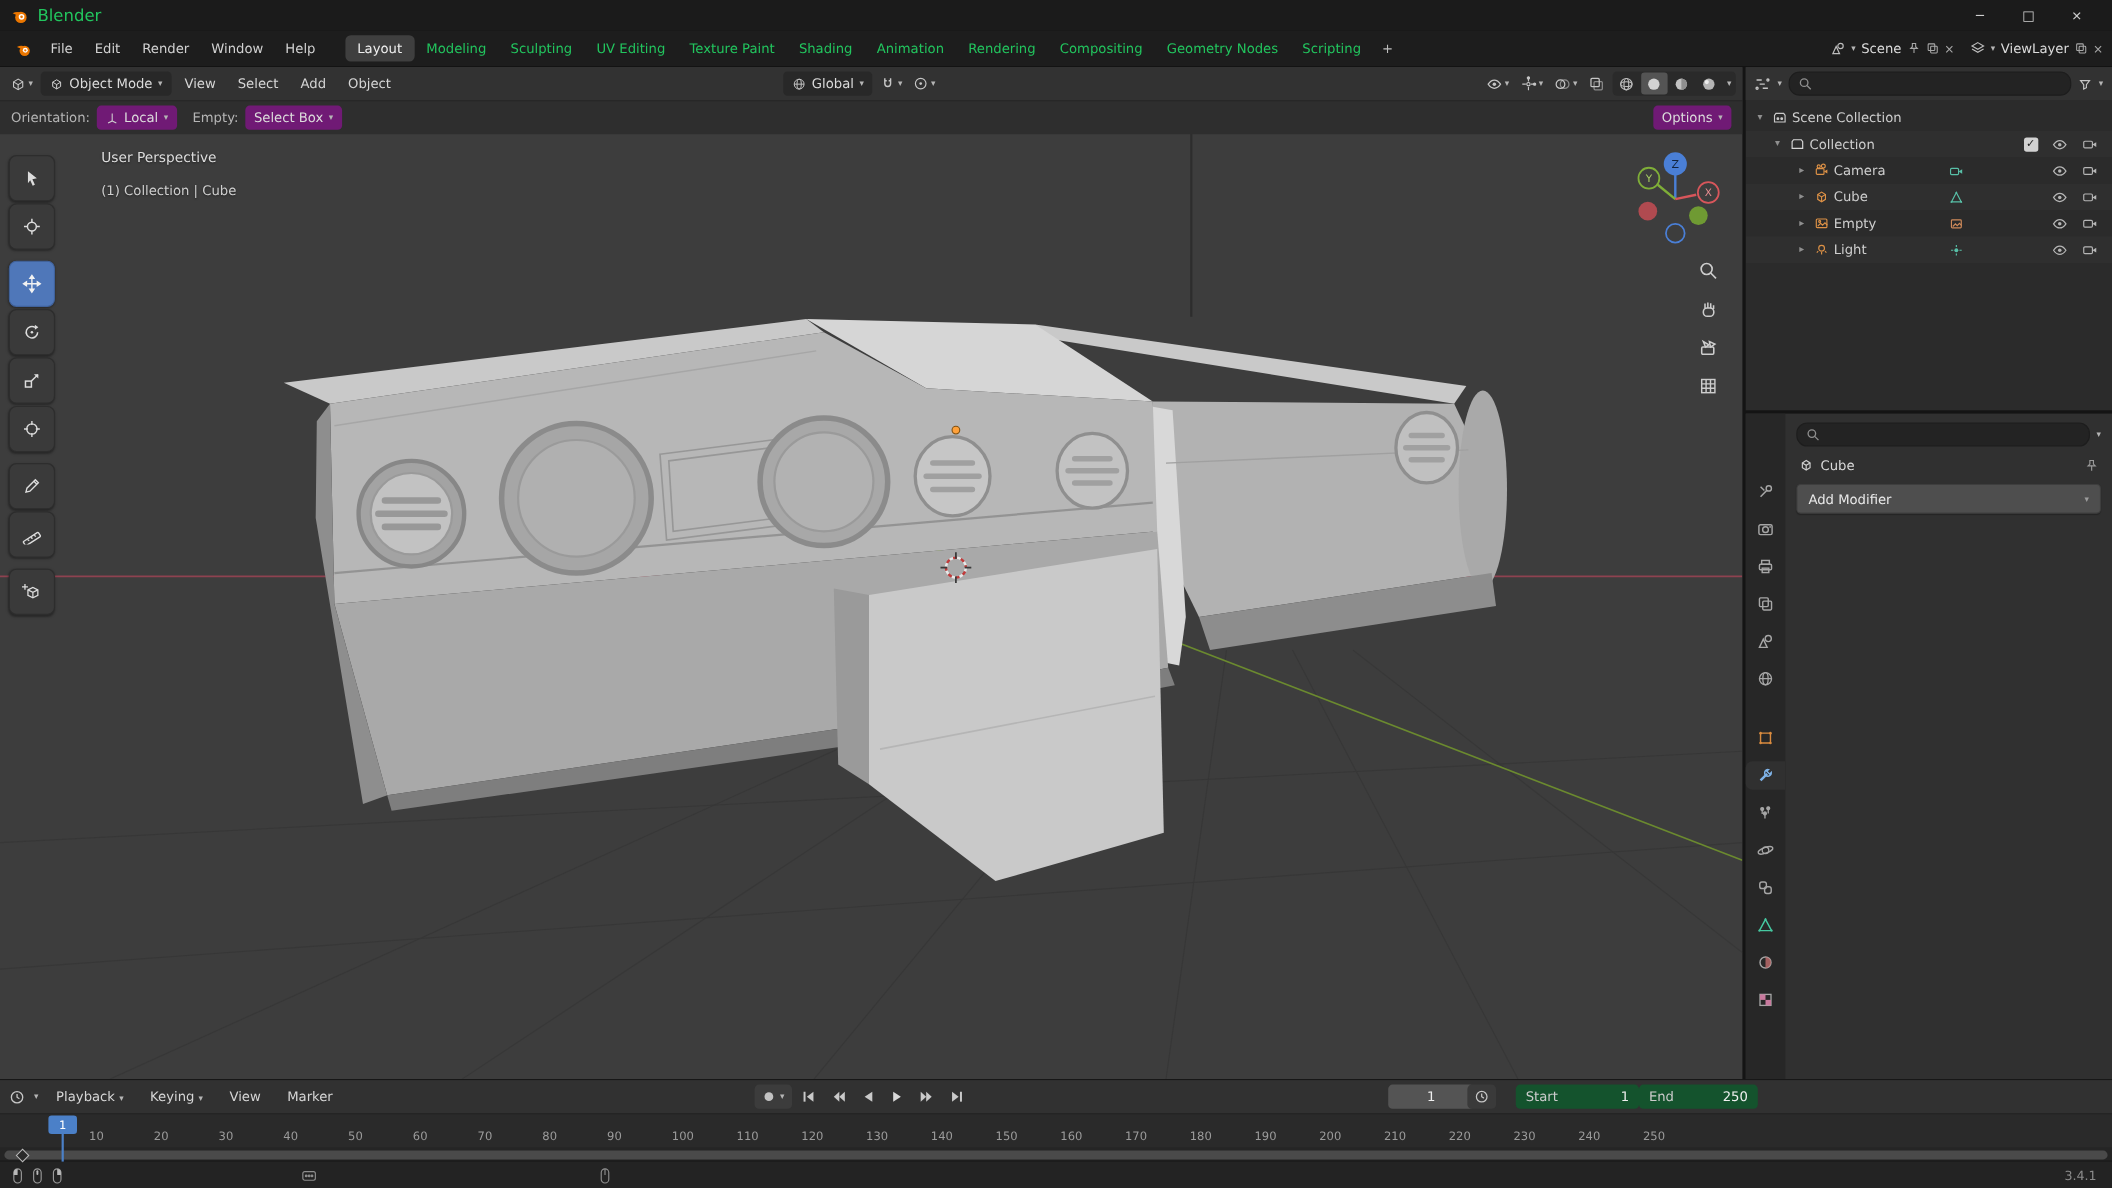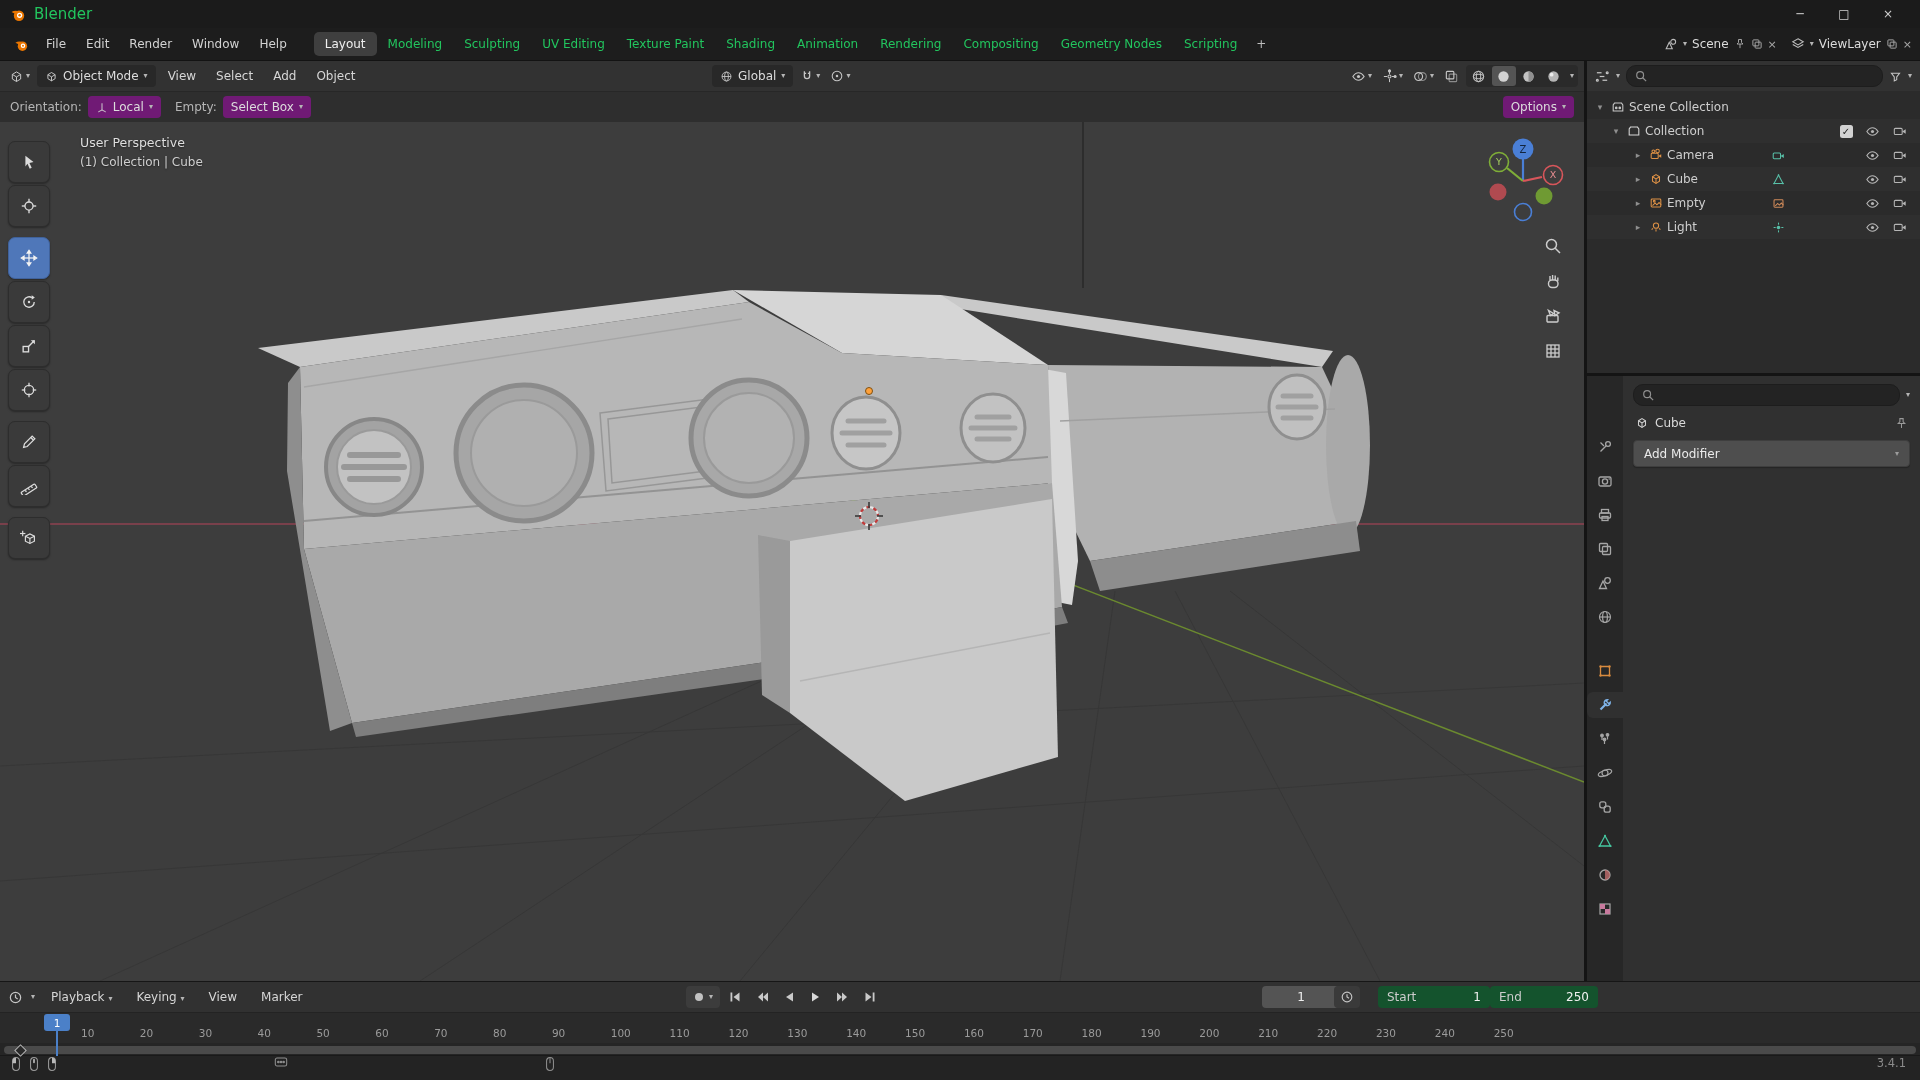--- a/index.html
+++ b/index.html
@@ -37,23 +37,23 @@
   .pill{display:flex;align-items:center;gap:5px;height:22px;padding:0 8px;border-radius:4px;background:#282828;color:#dcdcdc;white-space:nowrap}
   .pill.mid{background:#701a75}
   .hmenu{padding:3px 8px;color:#d6d6d6;white-space:nowrap}
   .lbl{color:#b5b5b5;white-space:nowrap}
   .iconbtn{display:flex;align-items:center;gap:2px;padding:0 3px;height:22px;border-radius:4px}
   .shading-group{display:flex;align-items:center;background:#2a2a2a;border-radius:4px;padding:1px;gap:1px}
   .shade-btn{width:24px;height:20px;display:flex;align-items:center;justify-content:center;border-radius:3px}
   .shade-btn.active{background:#545454}
 
   .scene-svg{position:absolute;top:60px;left:0;width:1584px;height:860px;z-index:1}
-  .vp-overlay{position:absolute;left:80px;top:74px;z-index:3;text-shadow:0 1px 2px rgba(0,0,0,.45)}
+  .vp-overlay{position:absolute;left:92px;top:74px;z-index:3;text-shadow:0 1px 2px rgba(0,0,0,.45)}
   .vp-overlay .l1{color:#dedede;font-size:12.5px}
-  .vp-overlay .l2{color:#cfcfcf;margin-top:5px}
+  .vp-overlay .l2{color:#cfcfcf;margin-top:16px}
 
   .toolbar{position:absolute;left:8px;top:80px;z-index:5;display:flex;flex-direction:column;gap:2px}
   .tool-btn{width:40px;height:40px;border-radius:7px;background:#3a3a3a;border:1px solid #2d2d2d;
             display:flex;align-items:center;justify-content:center;box-shadow:0 1px 2px rgba(0,0,0,.35)}
   .tool-btn.active{background:#4f77b9;border-color:#40629b}
   .tool-gap{height:6px}
 
   .gizmo{position:absolute;top:74px;right:16px;width:90px;height:90px;z-index:4}
   .vp-nav{position:absolute;right:22px;top:176px;z-index:4;display:flex;flex-direction:column;gap:17px;align-items:center}
 
@@ -100,21 +100,21 @@
   .tick{width:58.86px;color:#9b9b9b;font-size:10.5px}
   .playhead-tag{position:absolute;left:44px;top:32px;width:26px;height:17px;background:#4b80c8;border-radius:3px;
                 color:#fff;font-size:10.5px;display:flex;align-items:center;justify-content:center;z-index:3}
   .playhead-line{position:absolute;left:56px;top:48px;width:2px;height:26px;background:#4b80c8;z-index:2}
   .tl-scroll{position:relative;height:13px;background:#252525}
   .sbar{position:absolute;left:4px;right:4px;top:2.5px;height:8px;background:#4a4a4a;border-radius:4px}
   .kf-diamond{position:absolute;left:16px;top:3px;width:7px;height:7px;border:1.2px solid #b9b9b9;background:#2a2a2a;transform:rotate(45deg);z-index:2}
 
   
   .statusbar{position:absolute;top:1055px;left:0;right:0;height:25px;background:#232323;border-top:1px solid #191919;
-             display:flex;align-items:flex-start;padding:0 10px;gap:6px}
+             display:flex;align-items:center;padding:0 10px;gap:6px}
   .version{margin-left:auto;color:#8b8b8b;font-size:11.5px;padding-right:4px}
 </style>
 </head>
 <body>
 
 <div id="app">
 
   <div class="titlebar">
     <span class="ic">
       <svg width="16" height="16" viewBox="0 0 16 16">

